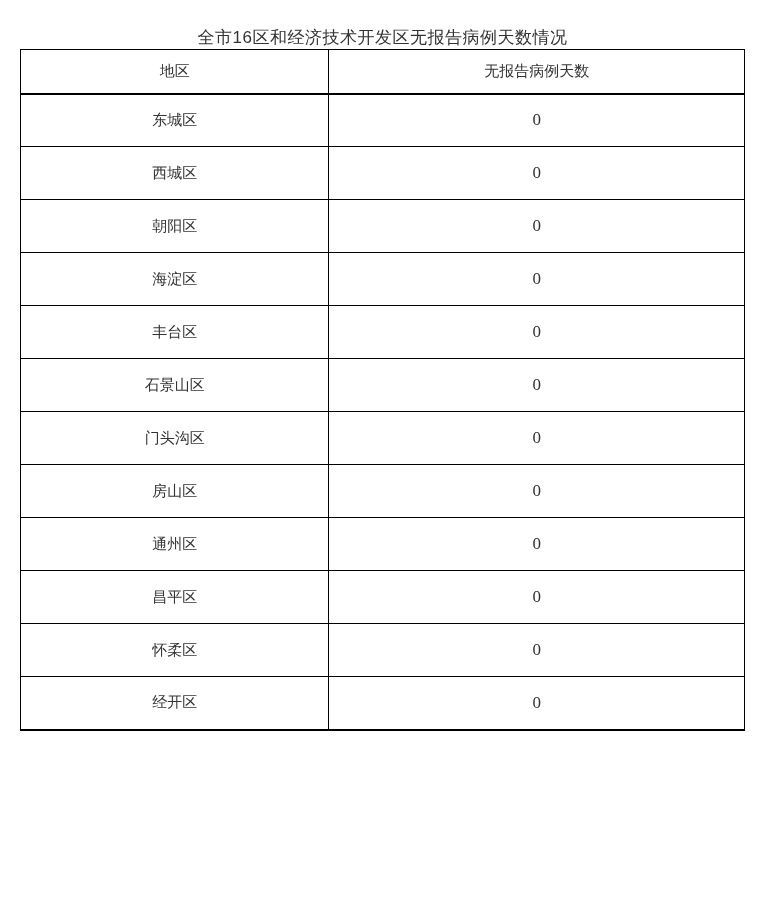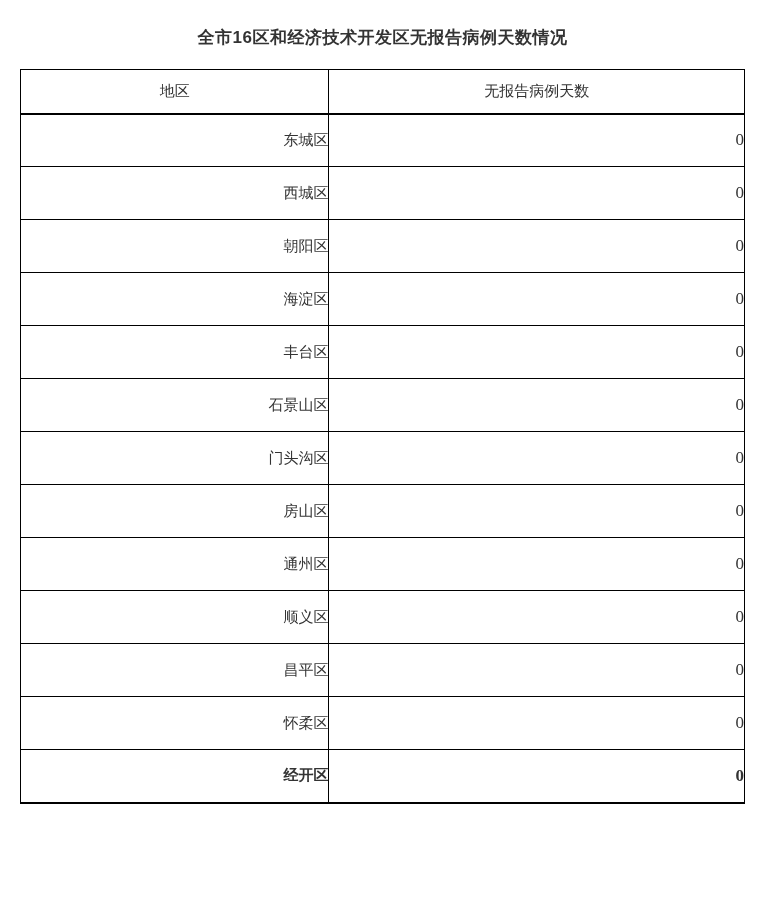--- a/index.html
+++ b/index.html
@@ -10,24 +10,23 @@
   }
   .page {
     width: 765px;
     min-height: 910px;
     background: #ffffff;
     padding-top: 26px;
   }
   .title {
     text-align: center;
     font-size: 17px;
-    font-weight: 700;
+    font-weight: 400;
     color: #333333;
     letter-spacing: 0.5px;
-    margin-bottom: 20px;
   }
   table.data-table {
     width: 725px;
     margin: 0 auto;
     border-collapse: collapse;
     table-layout: fixed;
     padding-left: 33px;
   }
   table.data-table th,
   table.data-table td {
@@ -38,29 +37,27 @@
   }
   table.data-table th {
     height: 44px;
     font-size: 15px;
     font-weight: 400;
     border-bottom-width: 2px;
   }
   table.data-table td {
     height: 53px;
     font-size: 15px;
-    text-align: right;
   }
   table.data-table td.days-cell {
     font-family: "Liberation Serif", "DejaVu Serif", serif;
     font-size: 17px;
   }
   table.data-table tr:last-child td {
     border-bottom-width: 2px;
-    font-weight: bold;
   }
   col.region-col { width: 42.6%; }
   col.days-col   { width: 57.4%; }
 </style>
 </head>
 <body>
 
 <div class="page">
   <div class="title">全市16区和经济技术开发区无报告病例天数情况</div>
 
@@ -106,24 +103,20 @@
         </tr>
         <tr>
           <td class="region-cell">房山区</td>
           <td class="days-cell">0</td>
         </tr>
         <tr>
           <td class="region-cell">通州区</td>
           <td class="days-cell">0</td>
         </tr>
         <tr>
-          <td class="region-cell">顺义区</td>
-          <td class="days-cell">0</td>
-        </tr>
-        <tr>
           <td class="region-cell">昌平区</td>
           <td class="days-cell">0</td>
         </tr>
         <tr>
           <td class="region-cell">怀柔区</td>
           <td class="days-cell">0</td>
         </tr>
         <tr>
           <td class="region-cell">经开区</td>
           <td class="days-cell">0</td>

